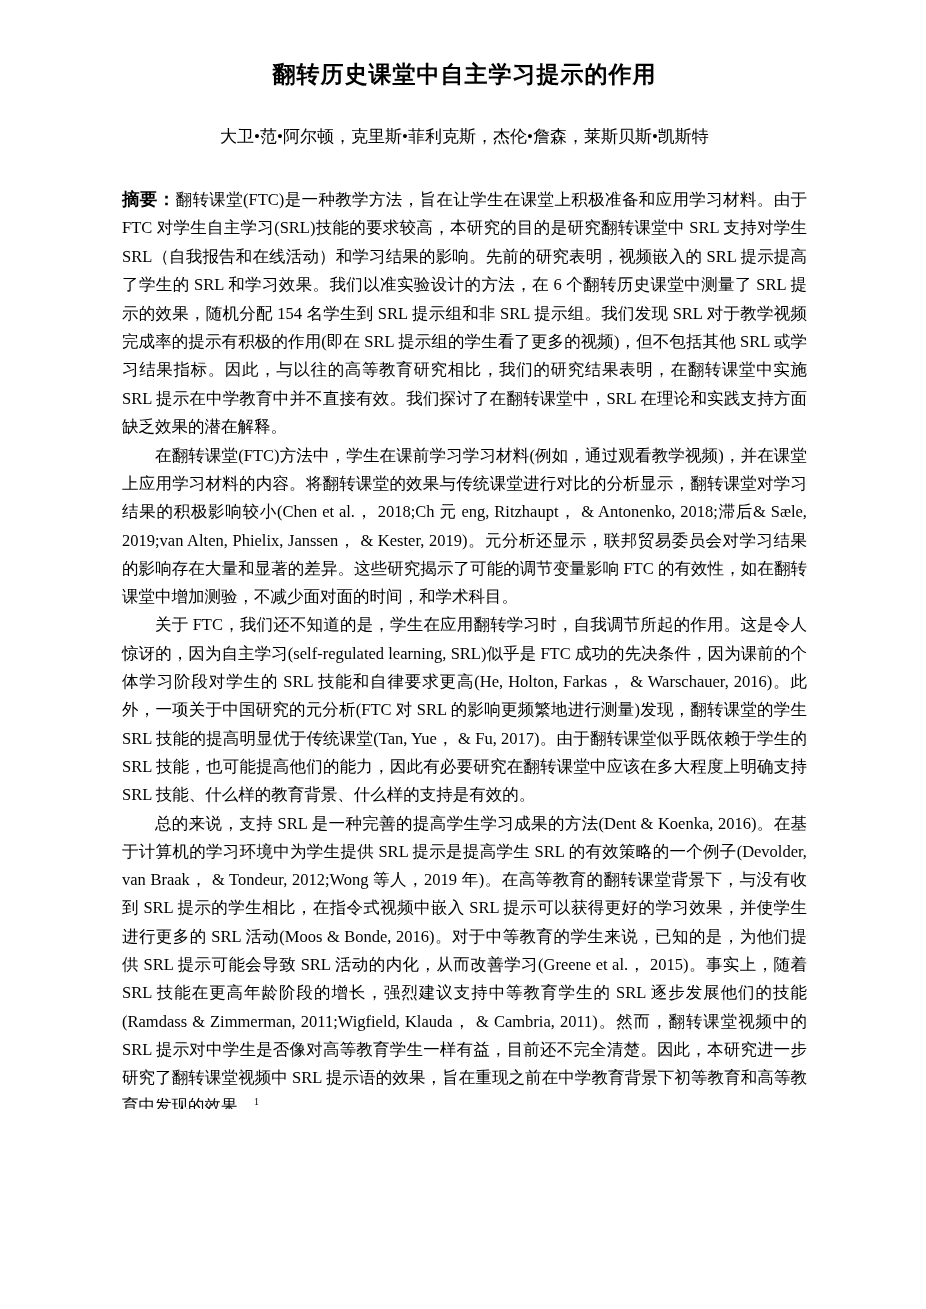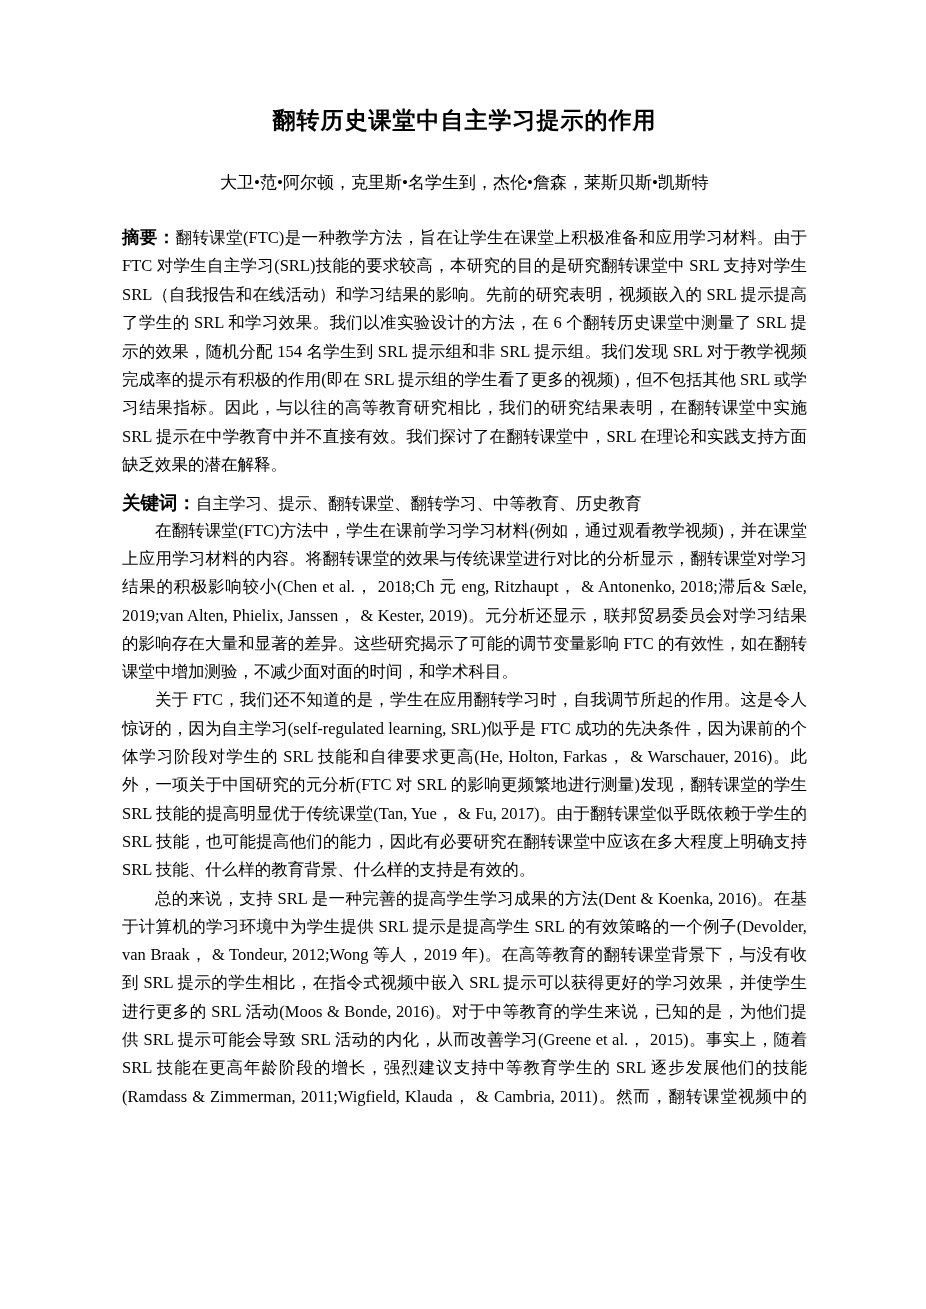--- a/index.html
+++ b/index.html
@@ -9,39 +9,39 @@
   }
   .page {
     position: relative;
     width: 926px;
     height: 1109px;
     margin: 0 auto;
     background: #ffffff;
     color: #000000;
     font-family: "Liberation Serif", "DejaVu Serif", serif;
     box-sizing: border-box;
-    padding: 106px 119px 0 122px;
+    padding: 60px 119px 0 122px;
     overflow: hidden;
   }
   .paper-title {
     margin: 0;
     text-align: center;
     font-size: 23px;
     font-weight: bold;
     letter-spacing: 1px;
     line-height: 30px;
   }
   .authors {
     margin: 36px 0 0 0;
     text-align: center;
     font-size: 17px;
     line-height: 22px;
   }
   .abstract {
-    margin: 29px 0 0 0;
+    margin: 37px 0 0 0;
     font-size: 16.5px;
     line-height: 28.4px;
     text-align: justify;
   }
   .abstract .lbl {
     font-weight: bold;
     font-size: 17.5px;
   }
   .keywords {
     margin: 10px 0 0 0;
@@ -99,29 +99,26 @@
     font-style: italic;
   }
 </style>
 </head>
 <body>
 
 <div class="page">
 
   <h1 class="paper-title">翻转历史课堂中自主学习提示的作用</h1>
 
-  <p class="authors">大卫•范•阿尔顿，克里斯•名学生到，杰伦•詹森，莱斯贝斯•凯斯特</p>
+  <p class="authors">大卫•范•阿尔顿，克里斯•菲利克斯，杰伦•詹森，莱斯贝斯•凯斯特</p>
 
   <p class="abstract">
     <span class="lbl">摘要：</span><span>翻转课堂(FTC)是一种教学方法，旨在让学生在课堂上积极准备和应用学习材料。由于 FTC 对学生自主学习(SRL)技能的要求较高，本研究的目的是研究翻转课堂中 SRL 支持对学生 SRL（自我报告和在线活动）和学习结果的影响。先前的研究表明，视频嵌入的 SRL 提示提高了学生的 SRL 和学习效果。我们以准实验设计的方法，在 6 个翻转历史课堂中测量了 SRL 提示的效果，随机分配 154 名学生到 SRL 提示组和非 SRL 提示组。我们发现 SRL 对于教学视频完成率的提示有积极的作用(即在 SRL 提示组的学生看了更多的视频)，但不包括其他 SRL 或学习结果指标。因此，与以往的高等教育研究相比，我们的研究结果表明，在翻转课堂中实施 SRL 提示在中学教育中并不直接有效。我们探讨了在翻转课堂中，SRL 在理论和实践支持方面缺乏效果的潜在解释。</span>
   </p>
 
-  <p class="keywords">
-    <span class="lbl">关键词：</span><span>自主学习、提示、翻转课堂、翻转学习、中等教育、历史教育</span>
-  </p>
 
 
   <p class="body-para">在翻转课堂(FTC)方法中，学生在课前学习学习材料(例如，通过观看教学视频)，并在课堂上应用学习材料的内容。将翻转课堂的效果与传统课堂进行对比的分析显示，翻转课堂对学习结果的积极影响较小(Chen et al.， 2018;Ch 元 eng, Ritzhaupt， &amp; Antonenko, 2018;滞后&amp; Sæle, 2019;van Alten, Phielix, Janssen， &amp; Kester, 2019)。元分析还显示，联邦贸易委员会对学习结果的影响存在大量和显著的差异。这些研究揭示了可能的调节变量影响 FTC 的有效性，如在翻转课堂中增加测验，不减少面对面的时间，和学术科目。</p>
 
   <p class="body-para">关于 FTC，我们还不知道的是，学生在应用翻转学习时，自我调节所起的作用。这是令人惊讶的，因为自主学习(self-regulated learning, SRL)似乎是 FTC 成功的先决条件，因为课前的个体学习阶段对学生的 SRL 技能和自律要求更高(He, Holton, Farkas， &amp; Warschauer, 2016)。此外，一项关于中国研究的元分析(FTC 对 SRL 的影响更频繁地进行测量)发现，翻转课堂的学生 SRL 技能的提高明显优于传统课堂(Tan, Yue， &amp; Fu, 2017)。由于翻转课堂似乎既依赖于学生的 SRL 技能，也可能提高他们的能力，因此有必要研究在翻转课堂中应该在多大程度上明确支持 SRL 技能、什么样的教育背景、什么样的支持是有效的。</p>
 
   <p class="body-para">
     <span>总的来说，支持 SRL 是一种完善的提高学生学习成果的方法(Dent &amp; Koenka, 2016)。在基于计算机的学习环境中为学生提供 SRL 提示是提高学生 SRL 的有效策略的一个例子(Devolder, van Braak， &amp; Tondeur, 2012;Wong 等人，2019 年)。在高等教育的翻转课堂背景下，与没有收到 SRL 提示的学生相比，在指令式视频中嵌入 SRL 提示可以获得更好的学习效果，并使学生进行更多的 SRL 活动(Moos &amp; Bonde, 2016)。对于中等教育的学生来说，已知的是，为他们提供 SRL 提示可能会导致 SRL 活动的内化，从而改善学习(Greene et al.， 2015)。事实上，随着 SRL 技能在更高年龄阶段的增长，强烈建议支持中等教育学生的 SRL 逐步发展他们的技能(Ramdass &amp; Zimmerman, 2011;Wigfield, Klauda， &amp; Cambria, 2011)。然而，翻转课堂视频中的 SRL 提示对中学生是否像对高等教育学生一样有益，目前还不完全清楚。因此，本研究进一步研究了翻转课堂视频中 SRL 提示语的效果，旨在重现之前在中学教育背景下初等教育和高等教育中发现的效果。</span><sup>1</sup>
   </p>
 

